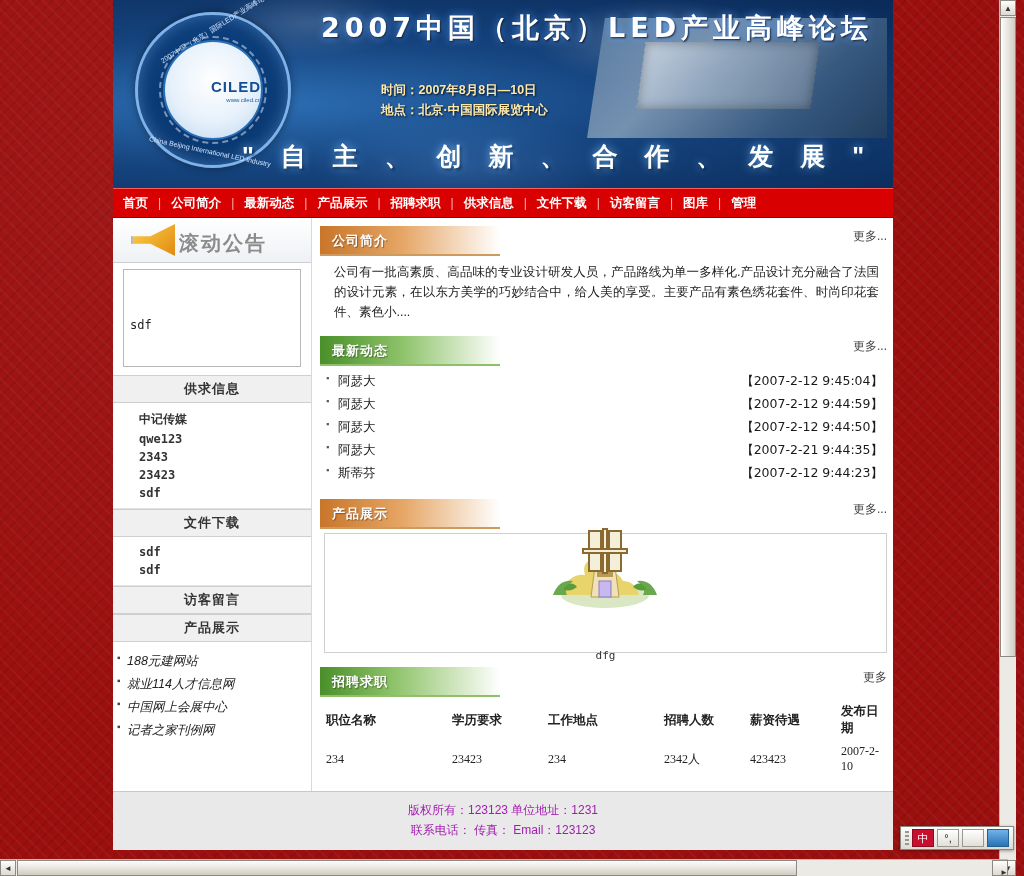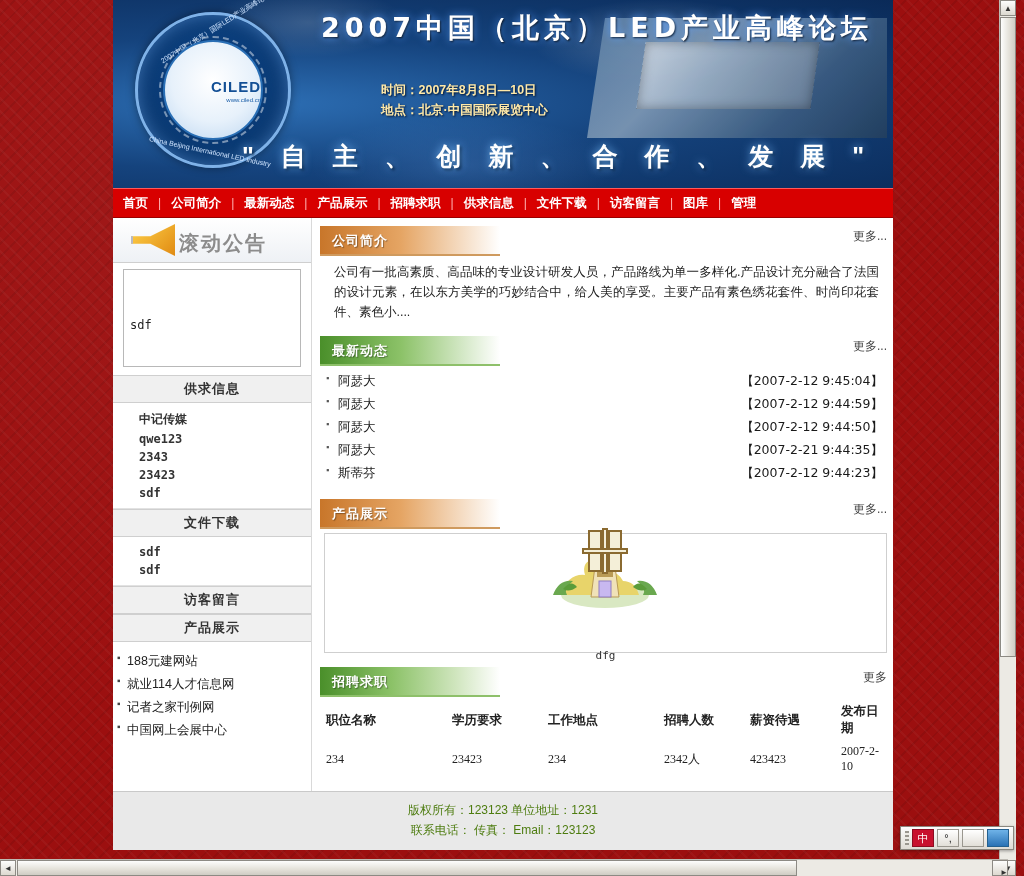--- a/index.html
+++ b/index.html
@@ -150,21 +150,21 @@
   .sec-head{
     background:#f0f0f0;border-top:1px solid #cfcfcf;border-bottom:1px solid #cfcfcf;
     text-align:center;font-size:13px;font-weight:bold;color:#333;padding:4px 0;
     letter-spacing:1px;
   }
   .sec-list{padding:6px 0 6px 0;border-bottom:1px solid #e2e2e2;font-weight:bold;}
   .sec-list div{
     font-size:12px;color:#333;padding:2px 0 2px 26px;
     font-family:"DejaVu Sans Mono","Liberation Mono",monospace;
   }
-  .links{padding:8px 0 10px 0;}
+  .links{padding:8px 0 10px 0;font-style:italic;}
   .links div{
     font-size:12.5px;color:#222;padding:3px 0 3px 14px;position:relative;
   }
   .links div:before{
     content:"▪";position:absolute;left:4px;top:2px;color:#444;font-size:10px;
   }
 
   
   .rsec{margin-bottom:14px;}
   .rsec-bar{
@@ -222,21 +222,21 @@
   .job-table td{
     font-size:12px;color:#222;padding:3px 0 3px 6px;
     font-family:Liberation Serif, serif;
   }
 
   
   .footer{
     width:780px;background:#e9e9e9;border-top:1px solid #c9c9c9;
     text-align:center;padding:8px 0 10px 0;
   }
-  .footer div{font-size:12px;color:#4d7c0f;line-height:20px;}
+  .footer div{font-size:12px;color:#a21caf;line-height:20px;}
 
   
   .vscroll{
     position:absolute;right:8px;top:0;width:16px;height:876px;
     background:#eceae4;border-left:1px solid #bdbab3;
   }
   .vscroll .arrow{
     width:16px;height:16px;background:linear-gradient(180deg,#fdfdfc,#ddd9d0);
     border:1px solid #8d8a84;box-sizing:border-box;display:flex;align-items:center;justify-content:center;
     font-size:8px;color:#333;
@@ -360,22 +360,22 @@
           <div>sdf</div>
           <div>sdf</div>
         </div>
 
         <div class="sec-head">访客留言</div>
 
         <div class="sec-head">产品展示</div>
         <div class="links">
           <div>188元建网站</div>
           <div>就业114人才信息网</div>
+          <div>中国网上会展中心</div>
           <div>记者之家刊例网</div>
-          <div>中国网上会展中心</div>
         </div>
       </div>
 
       <div class="right">
 
         <div class="rsec">
           <div class="rsec-bar">
             <div class="grad grad-orange"></div>
             <div class="label">公司简介</div>
             <a class="more" href="#">更多...</a>

